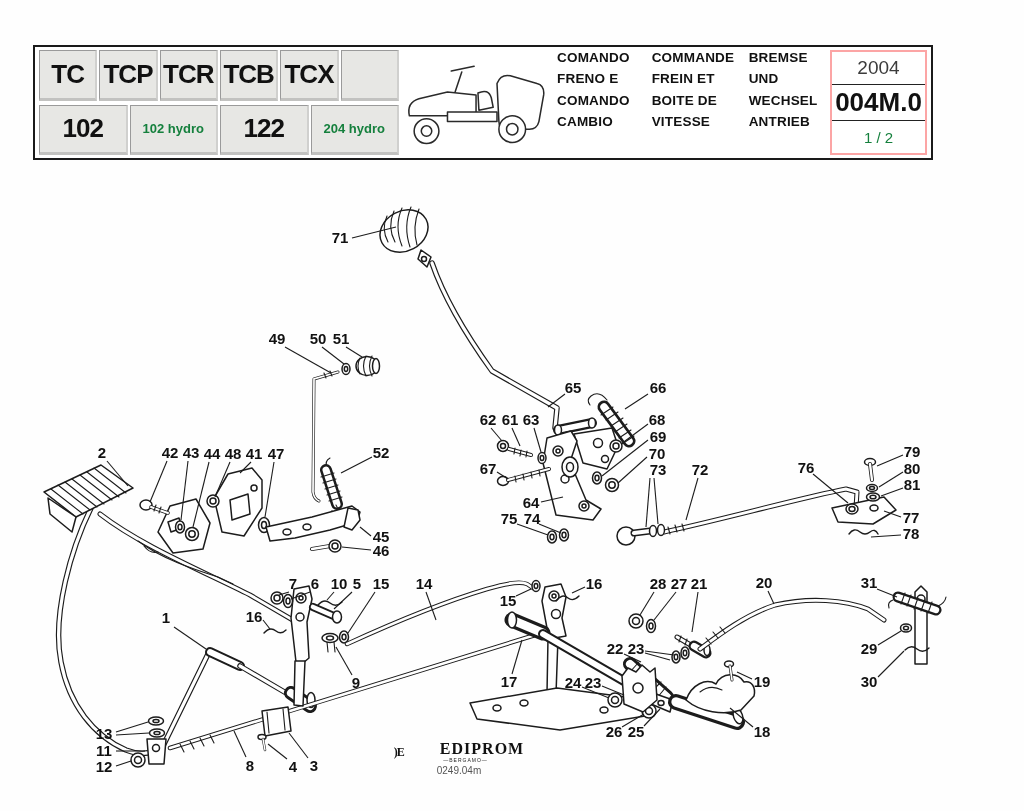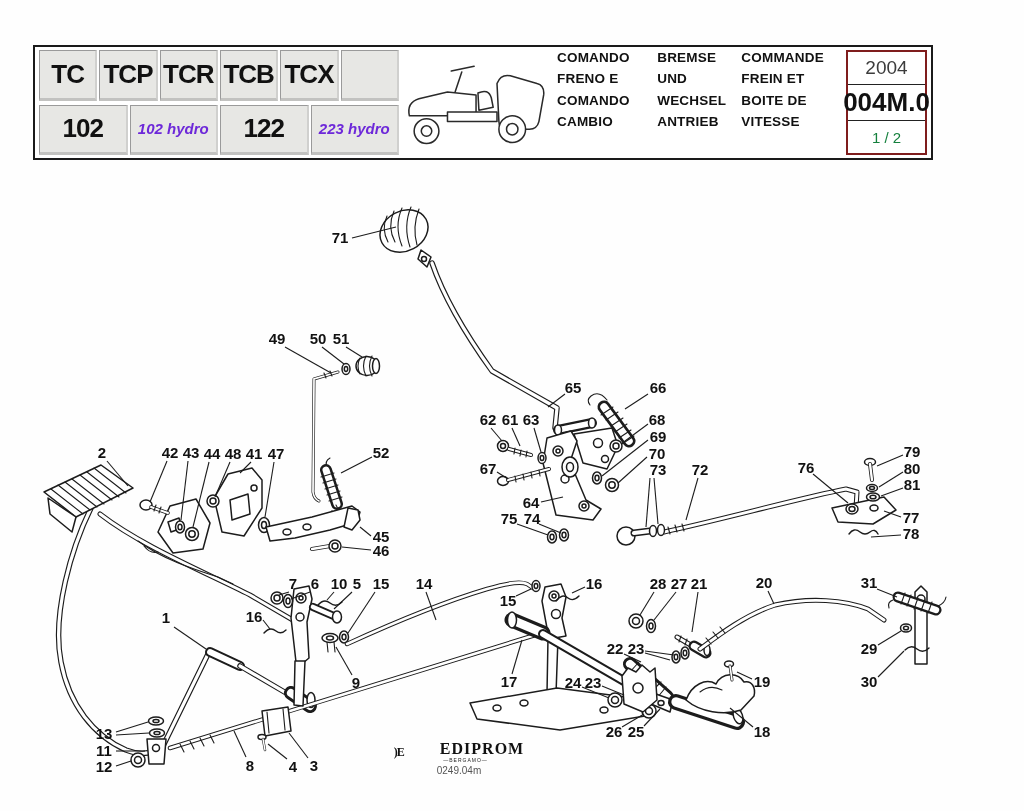--- a/index.html
+++ b/index.html
@@ -6,25 +6,25 @@
   .page{position:relative;width:1024px;height:811px;background:#fefefe;overflow:hidden;
         font-family:"Liberation Sans",sans-serif;color:#111;}
   
   .hdr{position:absolute;left:33px;top:45px;width:900px;height:115px;
        border:2px solid #1a1a1a;background:#fff;display:flex;box-sizing:border-box;}
   .models{width:366px;padding:3px 2px 3px 4px;box-sizing:border-box;display:flex;flex-direction:column;gap:4px;}
   .mrow{display:flex;gap:2px;flex:1;}
   .mcell{flex:1;background:#e7e7e4;border:1px solid #9a9a9a;border-bottom:3px solid #c2c2c0;
          border-right:2px solid #d0d0ce;display:flex;align-items:center;justify-content:center;
          font-weight:bold;font-size:26px;letter-spacing:-1px;}
-  .mcell.faded{color:#6d28d9;font-style:italic;font-size:15px;letter-spacing:0;}
+  .mcell.faded{color:#15803d;font-size:13px;letter-spacing:0;}
   .tractor{width:152px;display:flex;align-items:center;justify-content:center;}
   .titles{flex:1;display:flex;flex-direction:row;justify-content:flex-end;
           font-weight:bold;font-size:13.5px;line-height:1.58;letter-spacing:.2px;padding-left:4px;}
-  .codebox{width:81px;margin:3px 4px 3px 2px;border:2px solid #7f1d1d;display:flex;flex-direction:column;box-sizing:border-box;}
+  .codebox{width:97px;margin:3px 4px 3px 2px;border:2px solid #fca5a5;display:flex;flex-direction:column;box-sizing:border-box;}
   .codebox>div{display:flex;align-items:center;justify-content:center;}
   .cb-year{flex:1;font-size:19px;color:#3c3c3c;border-bottom:1.5px solid #222;}
   .cb-code{flex:1.1;font-size:26px;font-weight:bold;border-bottom:1.5px solid #222;}
   .cb-page{flex:1;font-size:15px;color:#15803d;}
   
   svg.diagram{position:absolute;left:0;top:0;}
   .s{stroke:#1c1c1c;fill:none;stroke-linecap:round;stroke-linejoin:round;stroke-width:1.4px;}
   .f{fill:#fff;stroke:#1c1c1c;stroke-linecap:round;stroke-linejoin:round;stroke-width:1.5px;}
   .tube{stroke:#1c1c1c;fill:none;stroke-linecap:round;stroke-linejoin:round;}
   .w1{stroke-width:1.1px;}
@@ -470,21 +470,21 @@
         <div class="mcell">TCP</div>
         <div class="mcell">TCR</div>
         <div class="mcell">TCB</div>
         <div class="mcell">TCX</div>
         <div class="mcell"></div>
       </div>
       <div class="mrow">
         <div class="mcell" style="flex:1.5">102</div>
         <div class="mcell faded" style="flex:1.5">102 hydro</div>
         <div class="mcell" style="flex:1.5">122</div>
-        <div class="mcell faded" style="flex:1.5">223 hydro</div>
+        <div class="mcell faded" style="flex:1.5">204 hydro</div>
       </div>
     </div>
 
     <div class="tractor">
       <svg width="148" height="100" viewBox="0 0 150 105">
         <g stroke="#2a2a2a" stroke-width="1.6" fill="#fff" stroke-linejoin="round" stroke-linecap="round">
           <path d="M96,32 q4,-10 14,-8 l28,8 q8,2 7,12 l-5,28 q-2,8 -10,8 l-24,0 q-8,0 -8,-8 Z"></path>
           <path d="M4,66 Q1,52 14,48 L44,41 L74,44 L74,66 Z"></path>
           <line x1="52" y1="41" x2="59" y2="20"></line>
           <line x1="48" y1="19" x2="72" y2="14"></line>
@@ -493,22 +493,22 @@
           <circle cx="22" cy="82" r="13"></circle>
             <circle cx="22" cy="82" r="5.5"></circle>
           <circle cx="112" cy="80" r="14"></circle>
             <circle cx="112" cy="80" r="6"></circle>
         </g>
       </svg>
     </div>
 
     <div class="titles">
       <div>COMANDO FRENO E COMANDO CAMBIO</div>
+      <div>COMMANDE FREIN ET BOITE DE VITESSE</div>
       <div>BREMSE UND WECHSEL ANTRIEB</div>
-      <div>COMMANDE FREIN ET BOITE DE VITESSE</div>
     </div>
 
     <div class="codebox">
       <div class="cb-year">2004</div>
       <div class="cb-code">004M.0</div>
       <div class="cb-page">1 / 2</div>
     </div>
   </div>
 
   <div class="logo">

